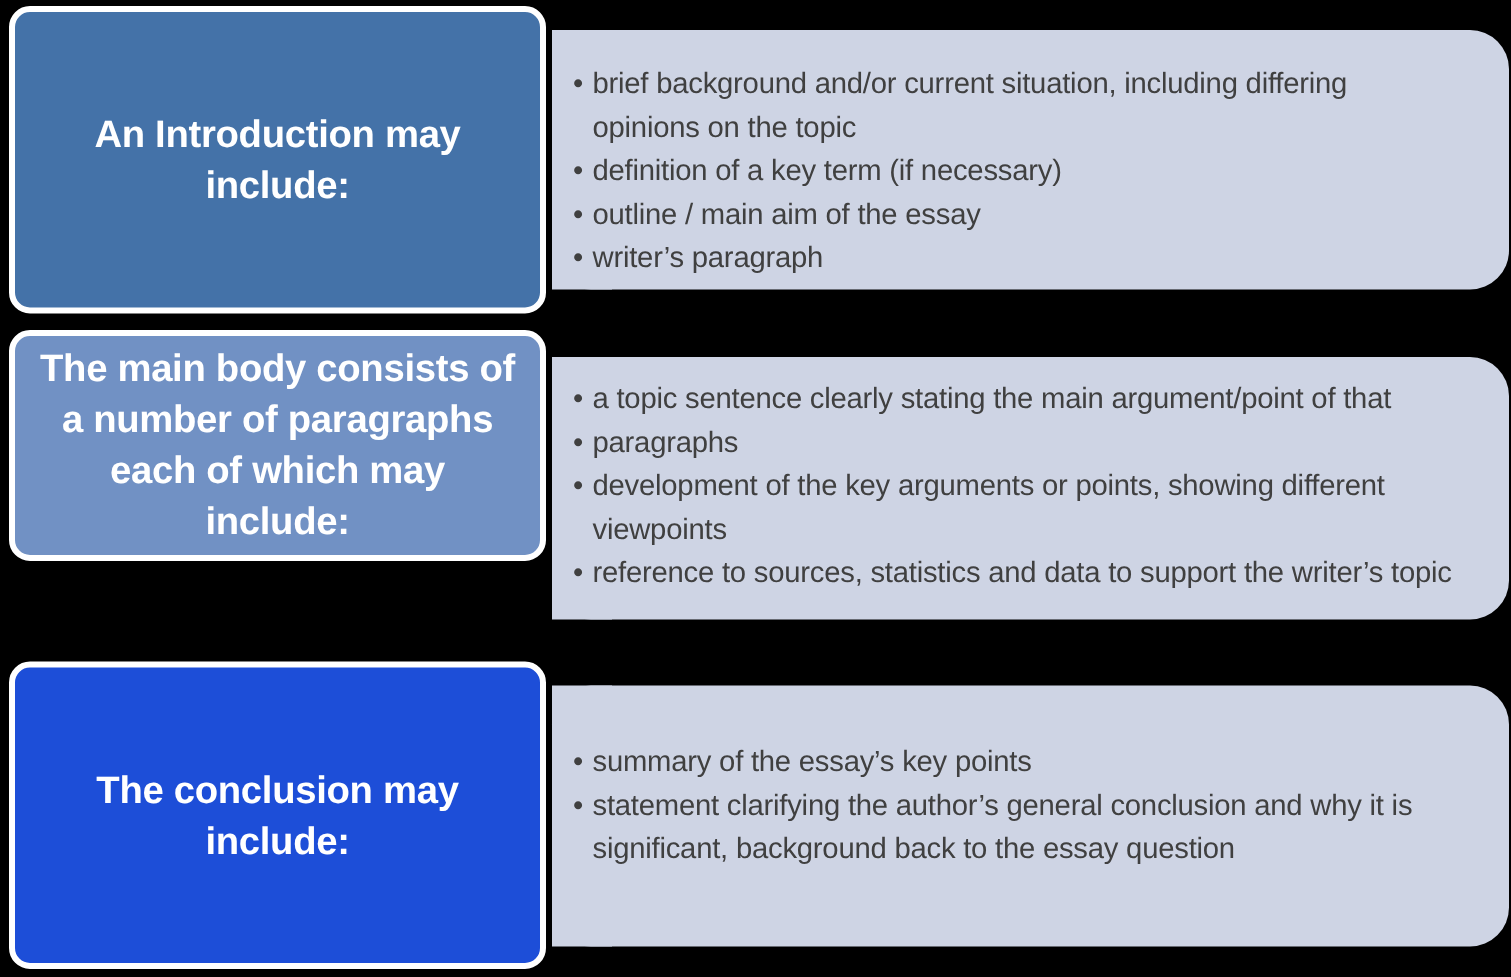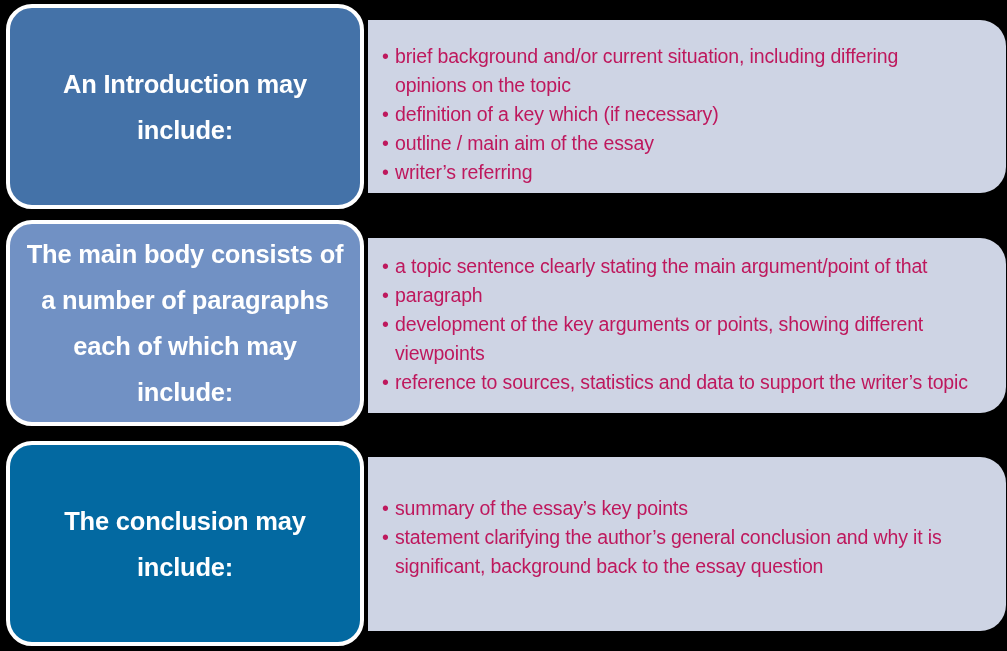--- a/index.html
+++ b/index.html
@@ -46,21 +46,21 @@
   }
 
   .bullet-list {
     position: relative;
     margin: 0;
     padding: 0;
     list-style: none;
   }
   .bullet-list li {
     position: relative;
-    color: #be185d;
+    color: #404040;
     font-size: 19.5px;
     line-height: 29px;
     letter-spacing: -0.15px;
     padding-left: 13px;
     margin: 0;
     white-space: pre-line;
   }
   .bullet-list li::before {
     content: "\2022";
     position: absolute;
@@ -71,69 +71,69 @@
   }
 
   .panel-1 .bullet-list { top: 10px; }
   .panel-2 .bullet-list { top: 2px; }
   .panel-3 .bullet-list { top: 25px; }
 
   
   .label-box {
     position: absolute;
     border: 4px solid #ffffff;
-    border-radius: 26px;
+    border-radius: 14px;
     box-sizing: border-box;
     display: flex;
     align-items: center;
     justify-content: center;
     text-align: center;
     color: #ffffff;
     font-weight: bold;
     font-size: 25.5px;
-    line-height: 46px;
+    line-height: 34px;
     letter-spacing: -0.2px;
     padding: 6px 14px;
   }
   .label-1 {
     left: 6px; top: 4px; width: 358px; height: 205px;
     background: #4472a8;
   }
   .label-2 {
-    left: 6px; top: 220px; width: 358px; height: 206px;
+    left: 6px; top: 220px; width: 358px; height: 154px;
     background: #7191c4;
   }
   .label-3 {
     left: 6px; top: 441px; width: 358px; height: 205px;
-    background: #0369a1;
+    background: #1d4ed8;
   }
   .label-text { display: block; white-space: pre-line; }
 </style>
 </head>
 <body>
 
 <div class="diagram">
 
   <div class="content-panel panel-1">
     <ul class="bullet-list">
       <li>brief background and/or current situation, including differing
 opinions on the topic</li>
-      <li>definition of a key which (if necessary)</li>
+      <li>definition of a key term (if necessary)</li>
       <li>outline / main aim of the essay</li>
-      <li>writer’s referring</li>
+      <li>writer’s paragraph</li>
     </ul>
   </div>
   <div class="label-box label-1">
     <span class="label-text">An Introduction may include:</span>
   </div>
 
   <div class="content-panel panel-2">
     <ul class="bullet-list">
       <li>a topic sentence clearly stating the main argument/point of that</li>
-      <li>paragraph</li>
+      <li>paragraphs</li>
       <li>development of the key arguments or points, showing different
 viewpoints</li>
       <li>reference to sources, statistics and data to support the writer’s topic</li>
     </ul>
   </div>
   <div class="label-box label-2">
     <span class="label-text">The main body consists of a number of paragraphs each of which may include:</span>
   </div>
 
   <div class="content-panel panel-3">

